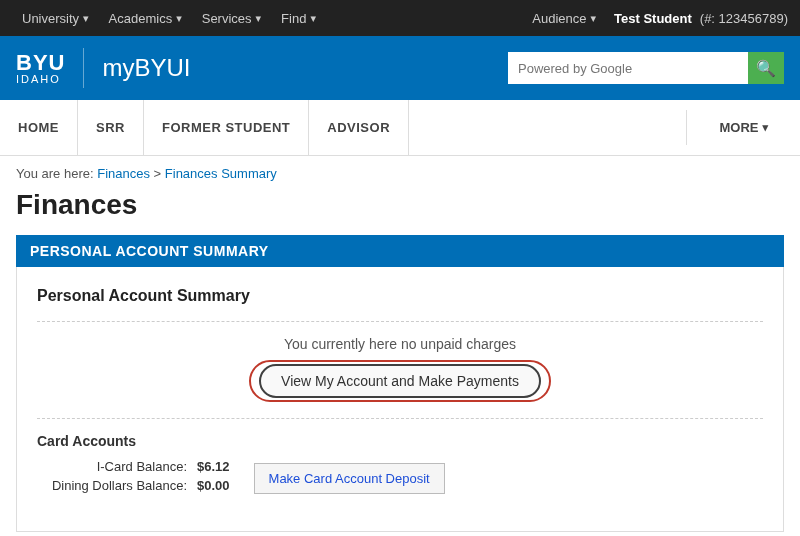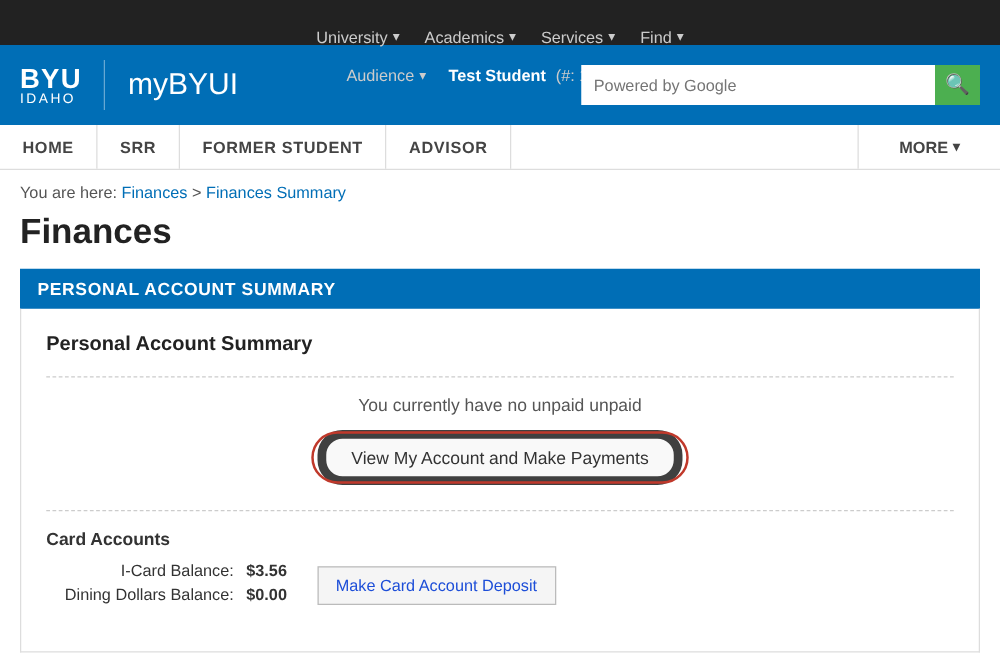--- a/index.html
+++ b/index.html
@@ -5,23 +5,22 @@
     * { margin: 0; padding: 0; box-sizing: border-box; }
     body { font-family: Arial, Helvetica, sans-serif; font-size: 14px; background: #fff; width: 800px; }
 
     
     .top-nav {
       background: #222;
       color: #ccc;
       display: flex;
       align-items: center;
       justify-content: space-between;
-      padding: 14px 12px;
+      padding: 4px 12px;
       height: 36px;
-      flex-direction: column;
     }
     .top-nav-left { display: flex; gap: 0; }
     .top-nav-item {
       color: #ccc;
       font-size: 13px;
       padding: 8px 10px;
       cursor: pointer;
       display: flex;
       align-items: center;
       gap: 4px;
@@ -51,21 +50,21 @@
     .header-divider {
       width: 1px;
       height: 40px;
       background: rgba(255,255,255,0.4);
       margin: 0 4px;
     }
     .mybyu { font-size: 24px; color: #fff; font-weight: 300; }
     .header-search { display: flex; align-items: center; }
     .header-search input {
       height: 32px;
-      width: 283px;
+      width: 240px;
       border: none;
       padding: 0 10px;
       font-size: 13px;
       color: #888;
       outline: none;
     }
     .header-search button {
       height: 32px;
       width: 36px;
       background: #4caf50;
@@ -79,21 +78,21 @@
     }
 
     
     .sec-nav {
       background: #fff;
       border-bottom: 1px solid #ddd;
       display: flex;
       align-items: center;
     }
     .sec-nav-item {
-      padding: 10px 18px;
+      padding: 20px 18px;
       font-size: 13px;
       font-weight: bold;
       color: #444;
       border-right: 1px solid #ddd;
       cursor: pointer;
       text-transform: uppercase;
       letter-spacing: 0.5px;
     }
     .sec-nav-more {
       padding: 10px 32px;
@@ -173,21 +172,21 @@
       color: #555;
       font-size: 14px;
       margin-bottom: 12px;
     }
     .payments-btn-wrapper {
       display: flex;
       justify-content: center;
       margin-bottom: 6px;
     }
     .payments-btn {
-      border: 7px solid #404040;
+      border: 2px solid #404040;
       border-radius: 20px;
       padding: 7px 20px;
       font-size: 14px;
       color: #333;
       background: #f9f9f9;
       cursor: pointer;
       position: relative;
     }
 
     
@@ -287,36 +286,36 @@
 
 <h1 class="page-title">Finances</h1>
 
 <div class="main-content">
   <div class="section-header">PERSONAL ACCOUNT SUMMARY</div>
   <div class="card">
     <div class="card-inner">
       <div class="card-section-title">Personal Account Summary</div>
 
       <div class="subsection">
-        <div class="no-charges-text">You currently have no unpaid unpaid</div>
+        <div class="no-charges-text">You currently here no unpaid charges</div>
         <div class="payments-btn-wrapper">
           <button class="payments-btn">
             <span>View My Account and Make Payments</span>
             <div class="circle-overlay"></div>
           </button>
         </div>
       </div>
 
       <div class="subsection">
         <div class="subsection-label">Card Accounts</div>
         <div class="card-accounts-row">
           <div class="balance-table">
             <div class="balance-row">
               <span class="balance-label">I-Card Balance:</span>
-              <span class="balance-value">$3.56</span>
+              <span class="balance-value">$6.12</span>
             </div>
             <div class="balance-row">
               <span class="balance-label">Dining Dollars Balance:</span>
               <span class="balance-value">$0.00</span>
             </div>
           </div>
           <button class="deposit-btn">Make Card Account Deposit</button>
         </div>
       </div>
 

